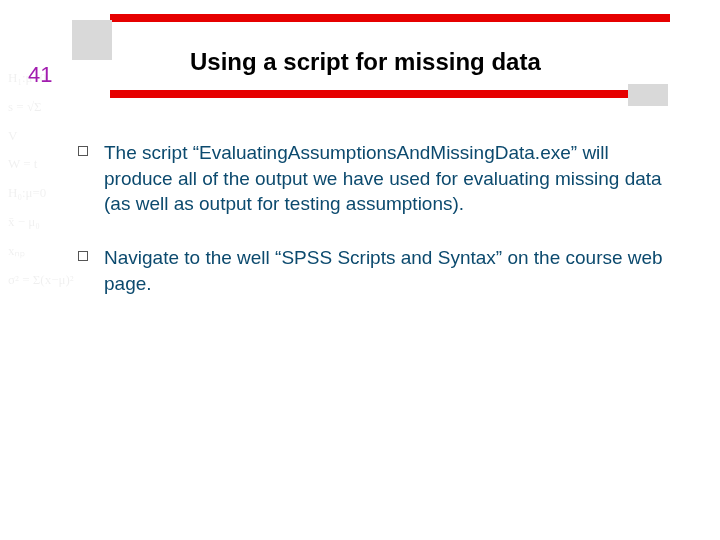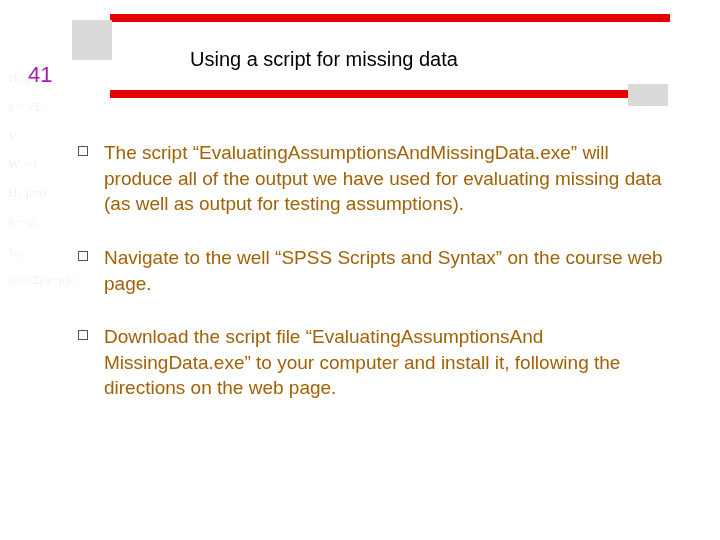--- a/index.html
+++ b/index.html
@@ -47,23 +47,23 @@
     left: 28px;
     top: 62px;
     font-family: Liberation Sans, sans-serif;
     font-size: 22px;
     color: #a21caf;
   }
   .title {
     position: absolute;
     left: 190px;
     top: 48px;
-    font-size: 20px;
+    font-size: 24px;
     color: #000;
-    font-weight: normal;
+    font-weight: bold;
   }
   .mid-red-bar {
     position: absolute;
     left: 110px;
     top: 90px;
     width: 520px;
     height: 8px;
     background: #e60000;
   }
   .mid-gray-box {
@@ -90,21 +90,21 @@
     width: 10px;
     height: 10px;
     border: 1px solid #555;
     margin-top: 6px;
     margin-right: 16px;
   }
   .bullet-text {
     flex: 1;
     font-size: 19px;
     line-height: 1.35;
-    color: #a16207;
+    color: #0c4a6e;
   }
 </style>
 </head>
 <body>
 
 <div class="watermark">
   <div>H₁:μ&lt;0</div>
   <div>s = √Σ</div>
   <div>V</div>
   <div>W = t</div>
@@ -126,17 +126,13 @@
 
 <div class="content">
   <div class="bullet-item">
     <div class="bullet-mark"></div>
     <div class="bullet-text">The script “EvaluatingAssumptionsAndMissingData.exe” will produce all of the output we have used for evaluating missing data (as well as output for testing assumptions).</div>
   </div>
   <div class="bullet-item">
     <div class="bullet-mark"></div>
     <div class="bullet-text">Navigate to the well “SPSS Scripts and Syntax” on the course web page.</div>
   </div>
-  <div class="bullet-item">
-    <div class="bullet-mark"></div>
-    <div class="bullet-text">Download the script file “EvaluatingAssumptionsAnd MissingData.exe” to your computer and install it, following the directions on the web page.</div>
-  </div>
 </div>
 
 </body></html>

